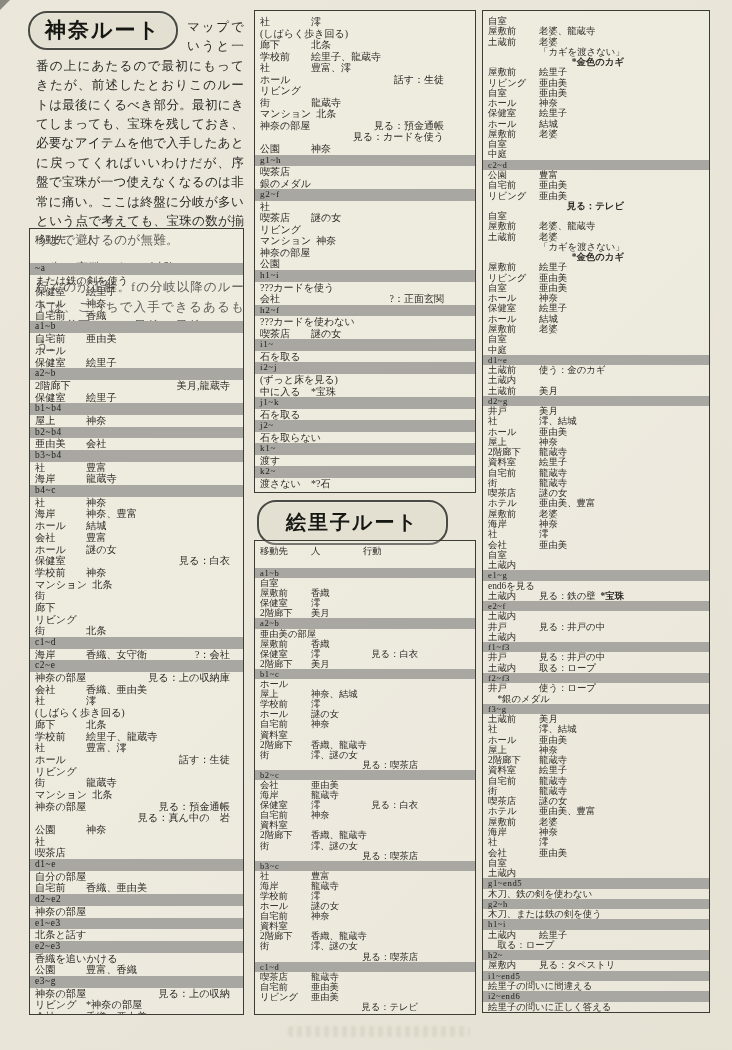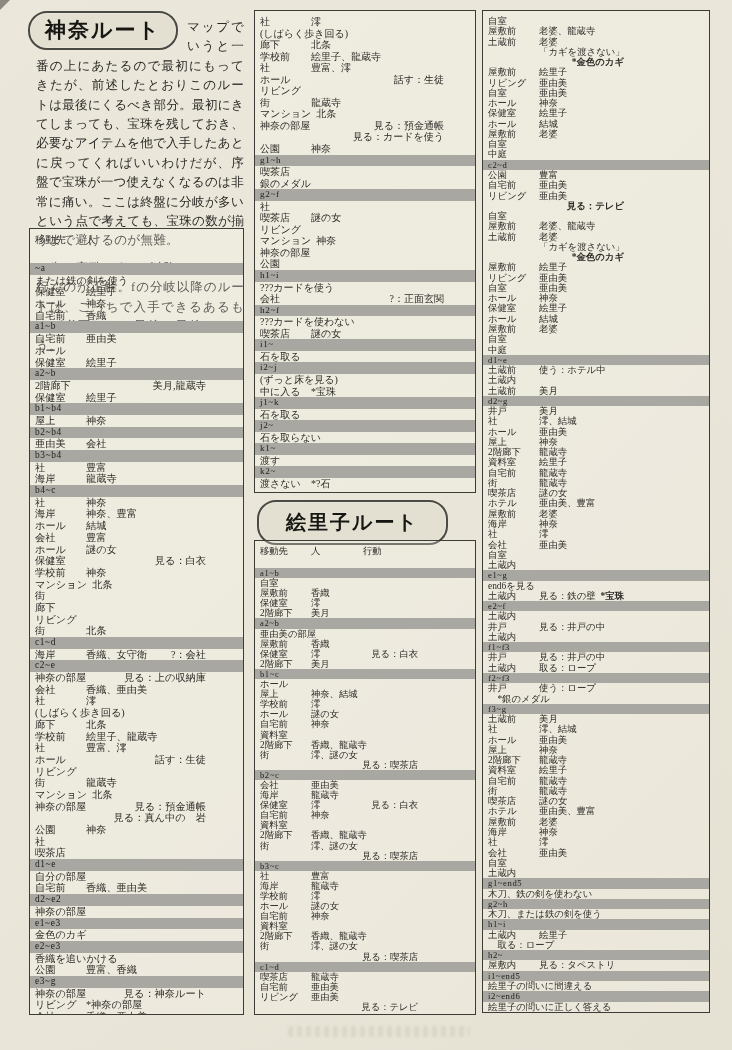--- a/index.html
+++ b/index.html
@@ -54,21 +54,21 @@
   .t4{left:482px;top:10px;width:228px;height:1003px;font-size:9.4px;padding:5px 0 0 0;}
   .t1 .line,.t1 .sec{height:11.7px;line-height:11.7px;}
   .t2 .line,.t2 .sec{height:11.55px;line-height:11.55px;}
   .t3 .line,.t3 .sec{height:10.1px;line-height:10.1px;}
   .t4 .line,.t4 .sec{height:10.28px;line-height:10.28px;}
   .line{display:flex;align-items:baseline;padding:0 5px;white-space:nowrap;}
   .line.txt{display:block;}
   .cd{white-space:nowrap;min-width:46px;padding-right:5px;}
   .cp{white-space:nowrap;}
   .ca{white-space:nowrap;margin-left:auto;}
-  .t1 .ca{margin-right:32px;}
+  .t1 .ca{margin-right:8px;}
   .t2 .ca{margin-right:26px;}
   .t3 .ca{margin-right:52px;}
   .t4 .ca{margin-right:80px;font-weight:bold;}
   .sec{
     background:#a8a7a1;color:#1d1d1a;
     padding:0 5px;letter-spacing:.6px;
     font-size:.92em;
   }
   .hdr-row{display:flex;height:13px;line-height:13px;padding:0 5px;}
   .t1 .hdr-row{margin-bottom:17px;}
@@ -287,32 +287,32 @@
       <div class="line">
         <span class="cd">自宅前</span>
         <span class="cp">香織、亜由美</span>
       </div>
       <div class="sec">d2~e2</div>
       <div class="line">
         <span class="cd">神奈の部屋</span>
         <span class="cp"></span>
       </div>
       <div class="sec">e1~e3</div>
-      <div class="line txt">金色のカギ</div>
+      <div class="line txt">北条と話す</div>
       <div class="sec">e2~e3</div>
       <div class="line txt">香織を追いかける</div>
       <div class="line">
         <span class="cd">公園</span>
         <span class="cp">豊富、香織</span>
       </div>
       <div class="sec">e3~g</div>
       <div class="line">
         <span class="cd">神奈の部屋</span>
         <span class="cp"></span>
-        <span class="ca">見る：神奈ルート</span>
+        <span class="ca">見る：上の収納</span>
       </div>
       <div class="line">
         <span class="cd">リビング</span>
         <span class="cp">*神奈の部屋</span>
       </div>
       <div class="line">
         <span class="cd">会社</span>
         <span class="cp">香織、亜由美</span>
       </div>
     </div>
@@ -740,21 +740,21 @@
         <span class="cd">自室</span>
         <span class="cp"></span>
       </div>
       <div class="line">
         <span class="cd">中庭</span>
         <span class="cp"></span>
       </div>
       <div class="sec">d1~e</div>
       <div class="line">
         <span class="cd">土蔵前</span>
-        <span class="cp">使う：ホテル中</span>
+        <span class="cp">使う：金のカギ</span>
       </div>
       <div class="line">
         <span class="cd">土蔵内</span>
         <span class="cp"></span>
       </div>
       <div class="line">
         <span class="cd">土蔵前</span>
         <span class="cp">美月</span>
       </div>
       <div class="sec">d2~g</div>

